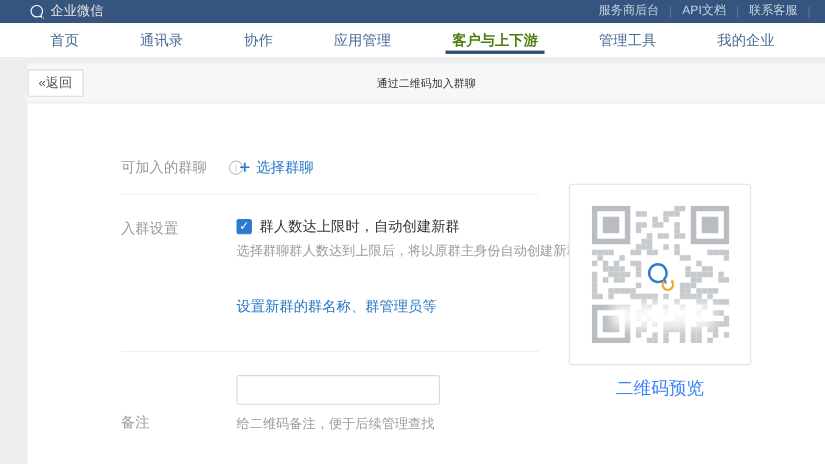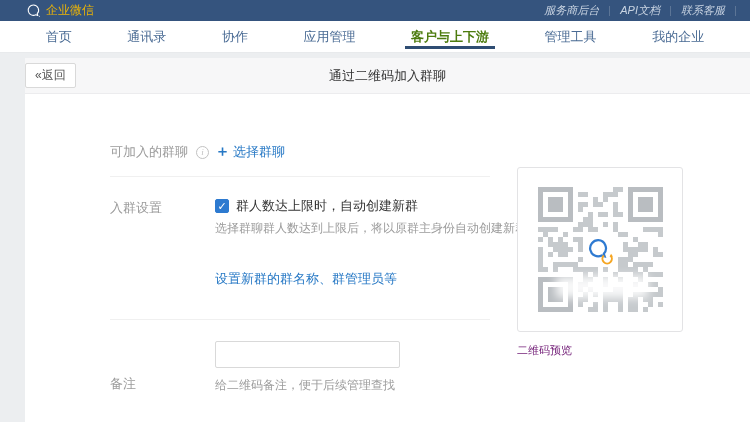--- a/index.html
+++ b/index.html
@@ -3,48 +3,48 @@
 <meta charset="utf-8">
 <style>
   * { margin:0; padding:0; box-sizing:border-box; }
   html,body { width:750px; height:422px; overflow:hidden;
     font-family:"Liberation Sans", sans-serif; background:#eceef0; }
 
   
   .topbar { position:absolute; left:0; top:0; width:750px; height:21px;
     background:#35547e; display:flex; align-items:center; justify-content:space-between;
     padding:0 14px 0 26px; }
-  .brand { display:flex; align-items:center; gap:5px; color:#eab308; font-size:12px; }
+  .brand { display:flex; align-items:center; gap:5px; color:#e5e5e5; font-size:12px; }
   .brand svg { display:block; }
   .tb-links { display:flex; align-items:center; height:100%; }
-  .tb-link { color:#c9d4e2; font-size:11px; padding:0 10px; cursor:pointer; line-height:21px;font-style:italic; }
+  .tb-link { color:#c9d4e2; font-size:11px; padding:0 10px; cursor:pointer; line-height:21px; }
   .tb-sep { width:1px; height:10px; background:#5c7596; }
 
   
   .navbar { position:absolute; left:0; top:21px; width:750px; height:32px;
     background:#fff; display:flex; justify-content:space-around; align-items:stretch;
     padding:0 18px; border-bottom:1px solid #e8eaec; }
   .nav-item { position:relative; display:flex; align-items:center; font-size:13px;
     color:#4a6b94; cursor:pointer; padding:0 6px; }
   .nav-item.active { color:#4d7c0f; font-weight:bold; }
   .nav-item.active::after { content:""; position:absolute; left:0; right:0; bottom:3px;
     height:3px; background:#2e4d73; }
 
   
   .card { position:absolute; left:25px; top:58px; width:725px; height:364px; background:#fff; }
   .card-header { position:relative; height:36px; background:#f7f7f8; border-bottom:1px solid #ececee;
     display:flex; align-items:center; }
   .back-btn { background:#fff; border:1px solid #d9d9d9; border-radius:2px;
     font-size:12px; color:#555; padding:3px 9px; cursor:pointer; font-family:inherit; }
-  .page-title { position:absolute; left:0; right:0; text-align:center; font-size:13px;
+  .page-title { position:absolute; left:0; right:0; text-align:center; font-size:10px;
     color:#333; font-weight:500; pointer-events:none; }
 
   .card-body { position:relative; width:100%; height:328px; }
 
-  .row-label { position:absolute; left:85px; font-size:13px; color:#9b9b9b; display:flex; align-items:center; gap:8px; }
+  .row-label { position:absolute; left:85px; font-size:13px; color:#9b9b9b; display:flex; align-items:center; gap:20px; }
   .info-icon { width:13px; height:13px; border:1px solid #c2c2c2; border-radius:50%;
     color:#c2c2c2; font-size:9px; line-height:11px; text-align:center; font-style:italic;
     font-family:"Liberation Serif", serif; cursor:pointer; }
 
   .blue-link { color:#2678c5; font-size:13px; cursor:pointer; text-decoration:none; }
   .plus { font-size:15px; font-weight:bold; margin-right:3px; }
 
   .checkbox-row { position:absolute; left:190px; top:103px; display:flex; align-items:center; gap:7px; cursor:pointer; }
   .checkbox { width:14px; height:14px; border:1px solid #bbb; border-radius:2px; background:#fff;
     color:#fff; font-size:11px; line-height:13px; text-align:center; }
@@ -64,21 +64,21 @@
     cursor:pointer; font-family:inherit;margin-top:29px; }
 
   
   .qr-panel { position:absolute; left:492px; top:73px; width:166px; }
   .qr-box { position:relative; width:166px; height:165px; background:#fff;
     border:1px solid #e3e3e5; border-radius:3px; display:flex; align-items:center; justify-content:center; }
   .qr-box svg { display:block; }
   .qr-logo { position:absolute; left:50%; top:50%; transform:translate(-50%,-50%); }
   .qr-blur { position:absolute; left:38px; top:108px; width:92px; height:22px;
     background:rgba(255,255,255,.88); filter:blur(5px); }
-  .qr-caption { margin-top:11px; font-size:11px; color:#701a75; }
+  .qr-caption { margin-top:11px; text-align:center; font-size:16px; color:#3b82f6; }
 </style>
 </head>
 <body>
 
 <div class="topbar">
   <div class="brand">
     <span>
       <svg width="15" height="15" viewBox="0 0 24 24">
         <path d="M12 3.2a8.3 8.3 0 1 0 3.6 15.7l3 .9-.6-2.7A8.3 8.3 0 0 0 12 3.2z" fill="none" stroke="#ffffff" stroke-width="1.7"></path>
         <circle cx="18.6" cy="19.6" r="1.1" fill="#ffffff"></circle>

